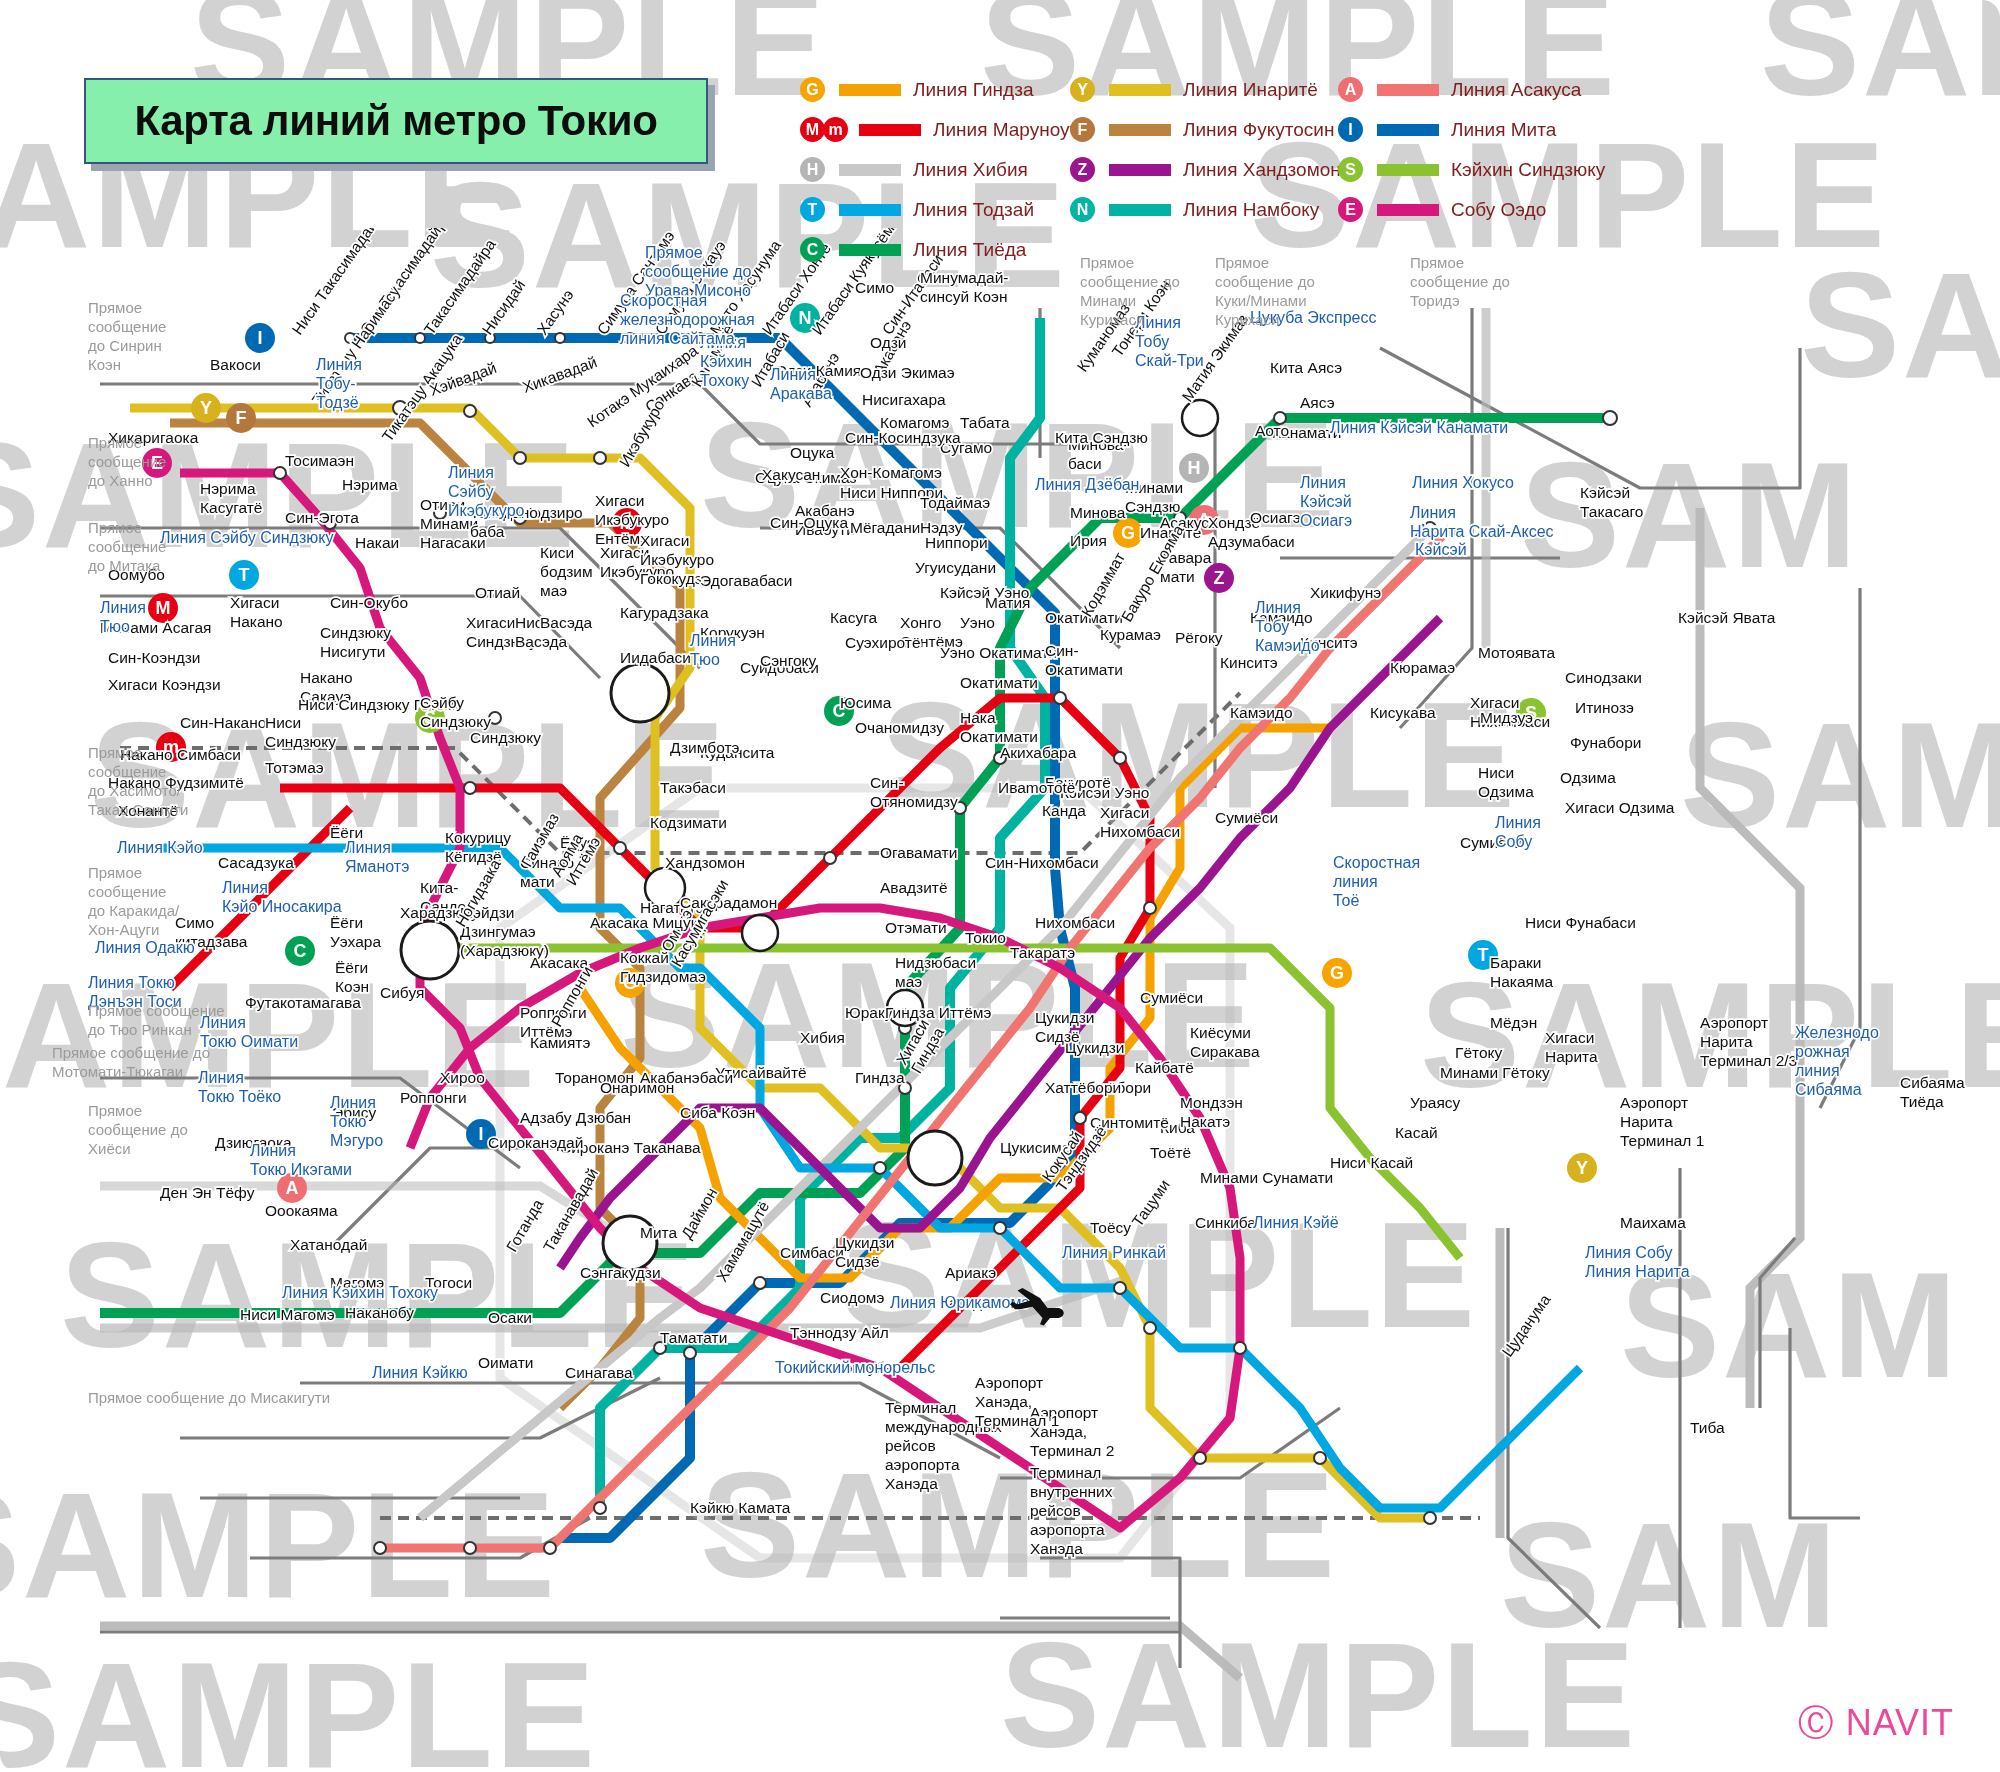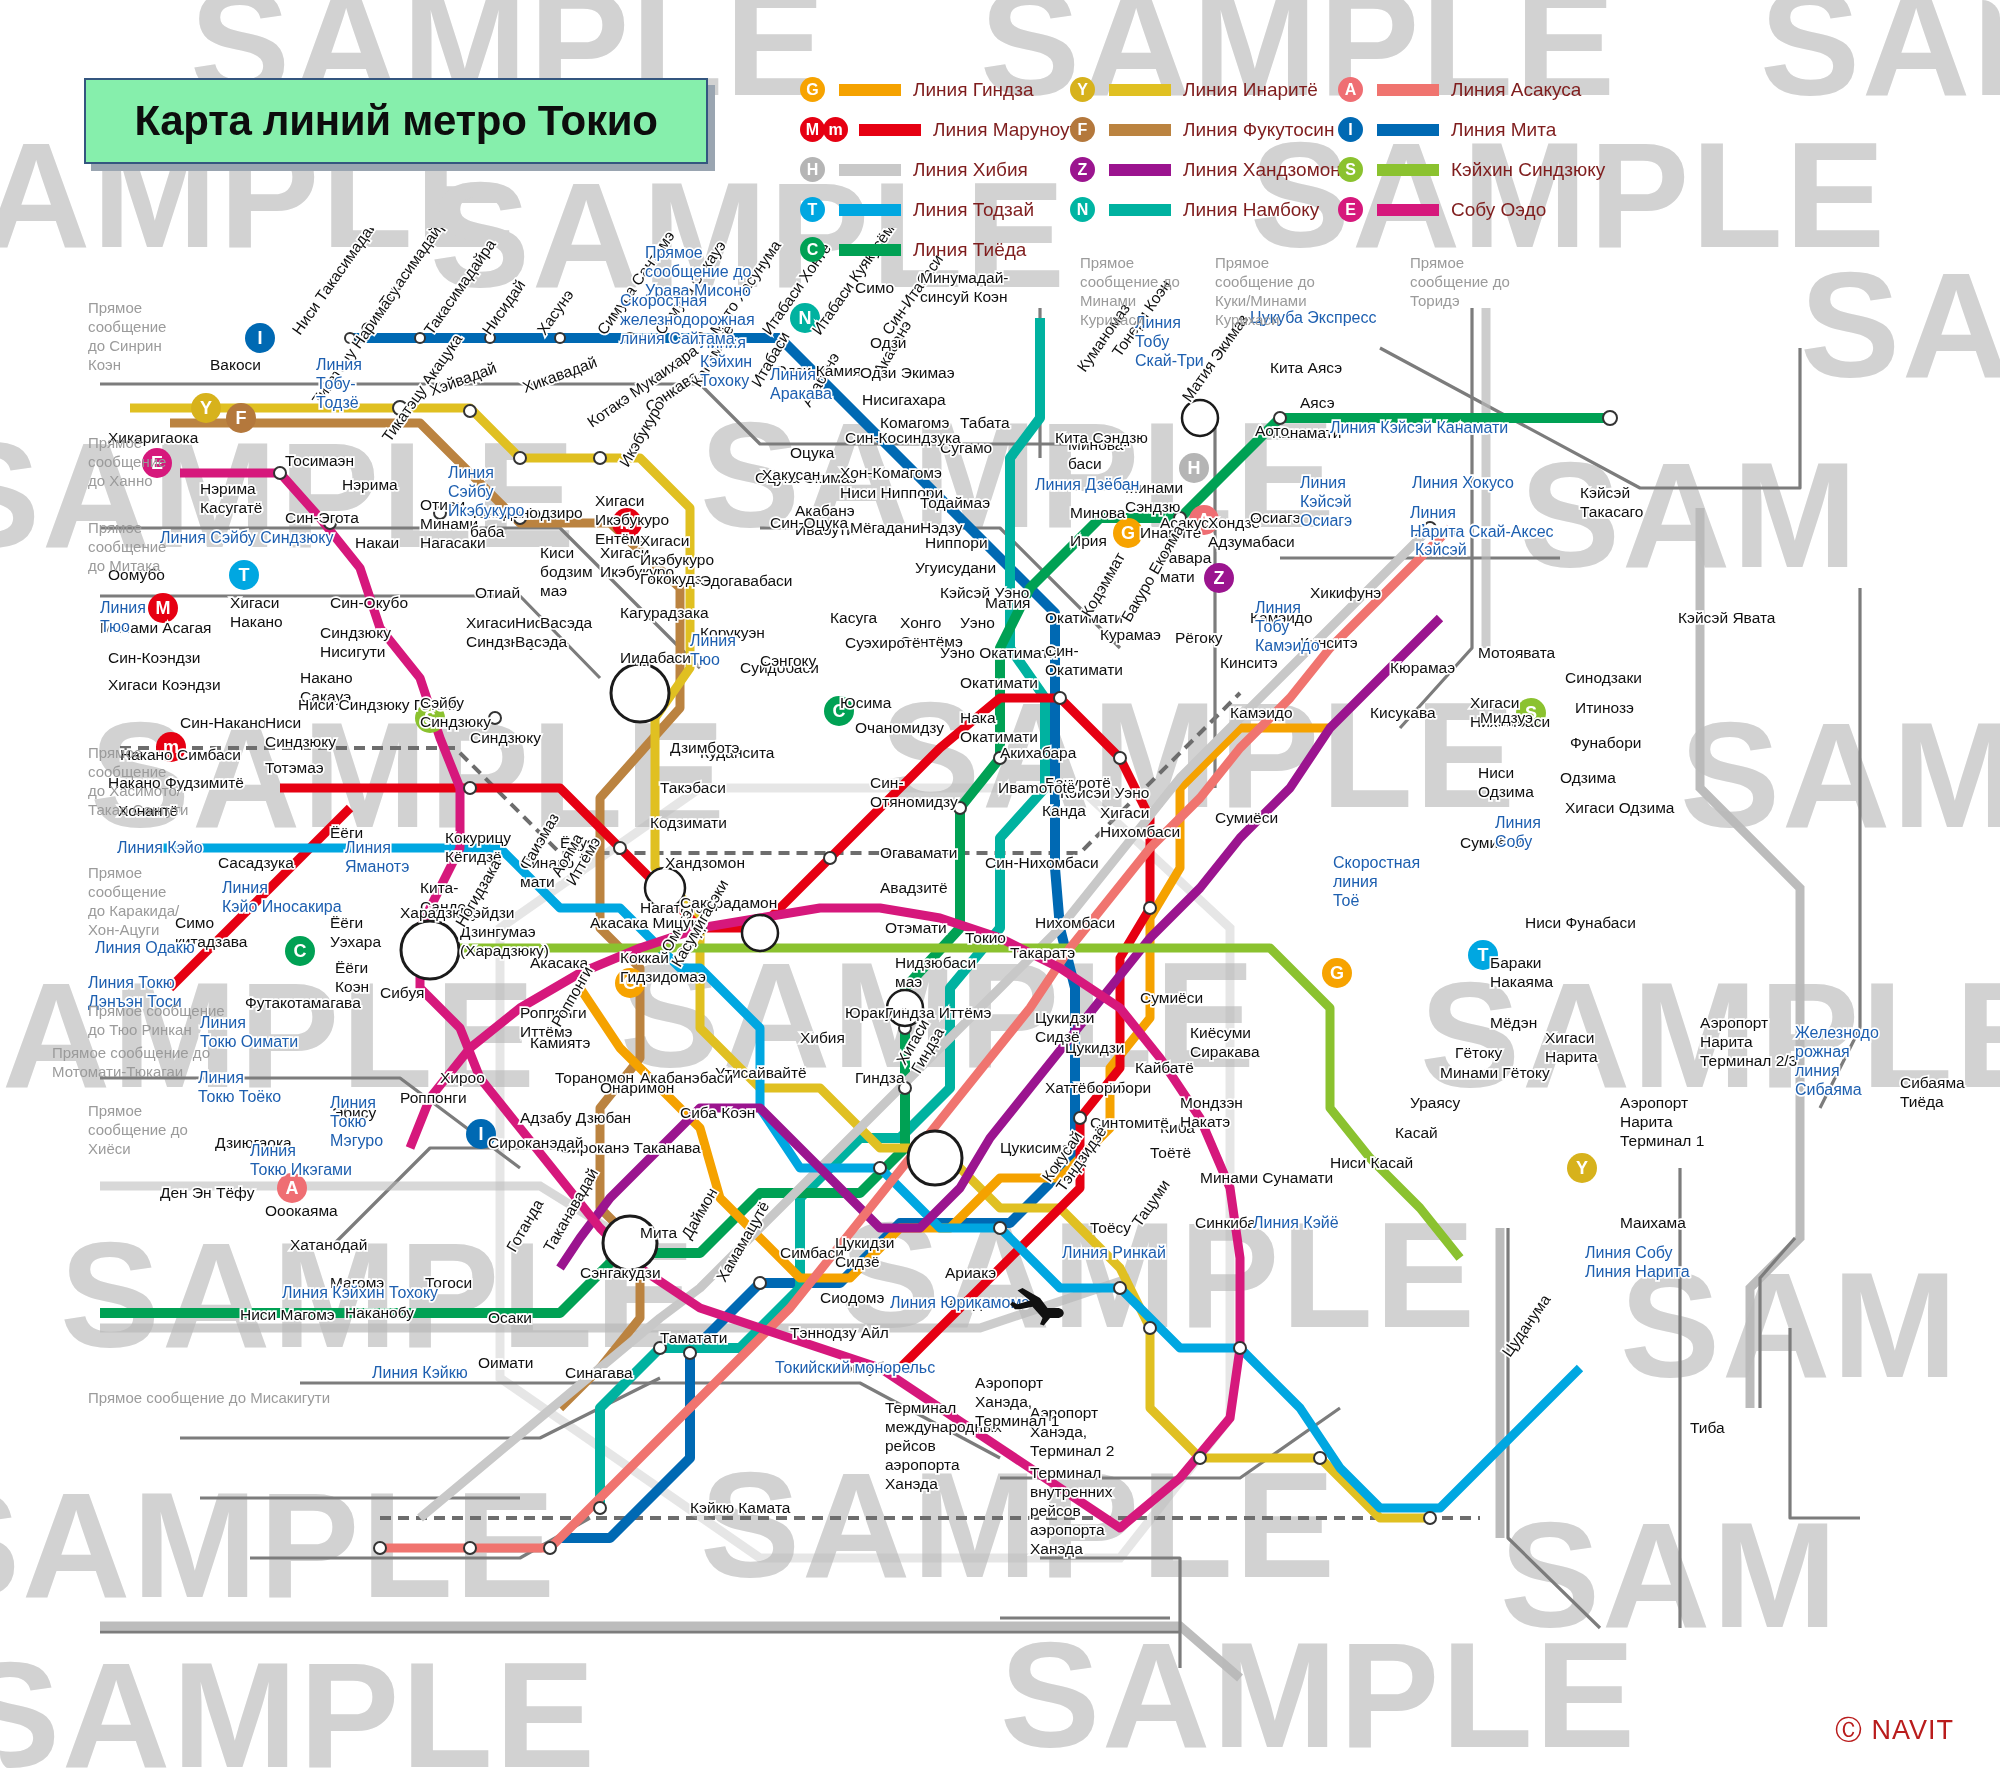--- a/index.html
+++ b/index.html
@@ -121,22 +121,22 @@
   
   .tn {
     font-family: "Liberation Sans", sans-serif;
     font-size: 15px;
     fill: #9b9b9b;
   }
 
   #copyright {
     position: absolute;
     right: 46px; bottom: 24px;
-    font-size: 27px;
-    color: #b91c1c;
+    font-size: 36px;
+    color: #ec4899;
     z-index: 30;
     font-family: "Liberation Sans", sans-serif;
     letter-spacing: 1px;
   }
 </style>
 </head>
 <body>
 
 <div id="watermark">
   <div class="wm" style="left:190px;  top:-32px;  font-size:150px;">SAMPLE</div>

